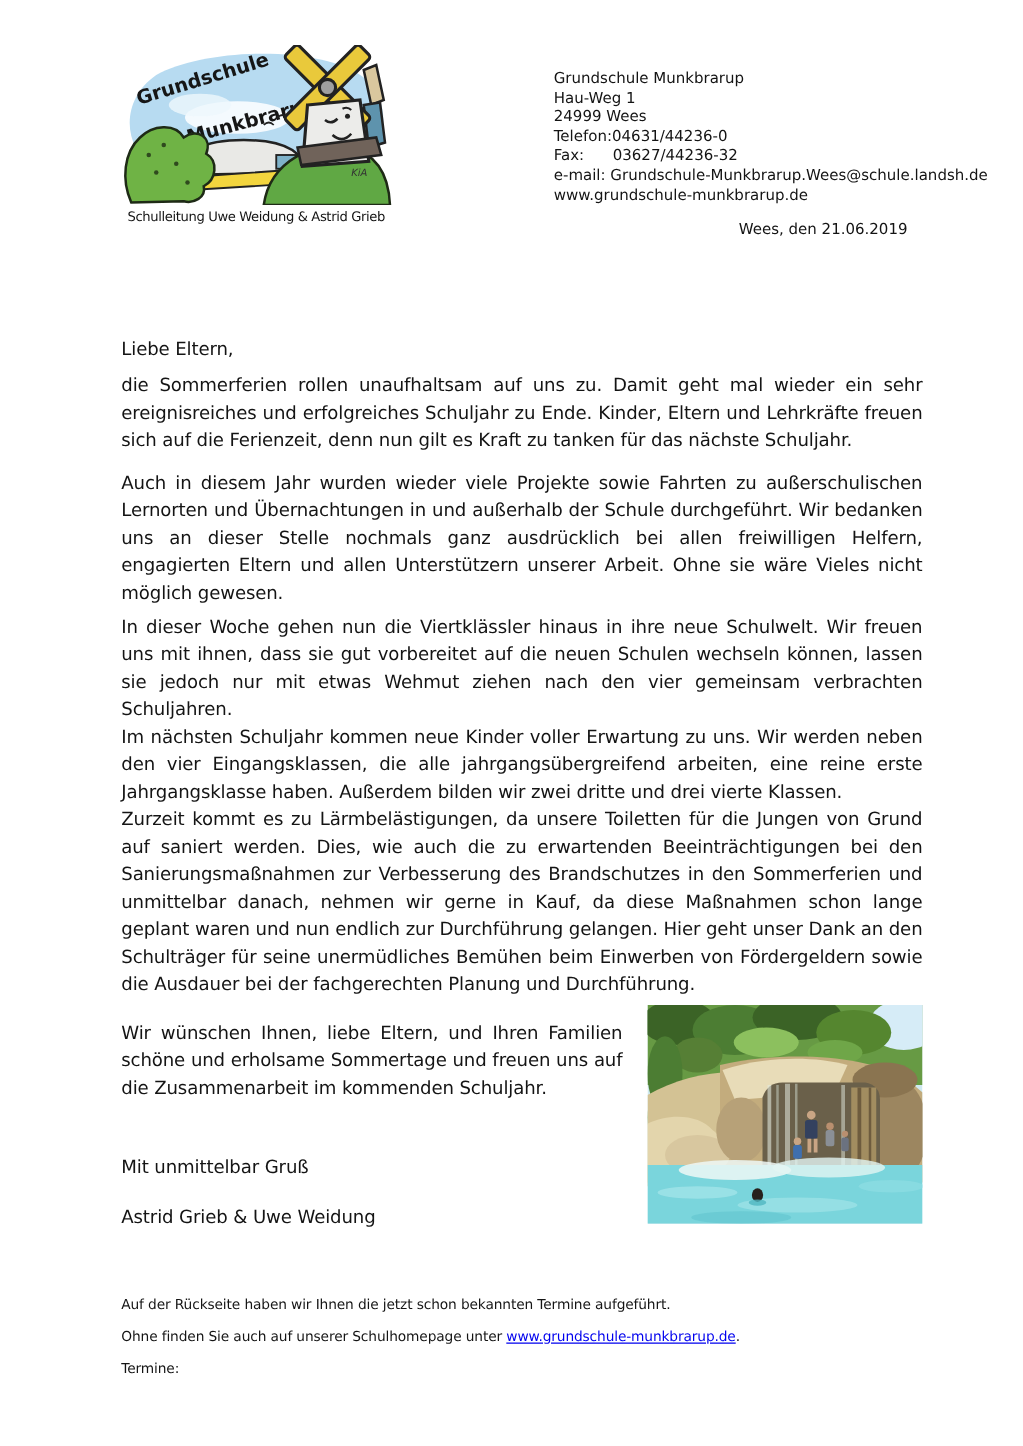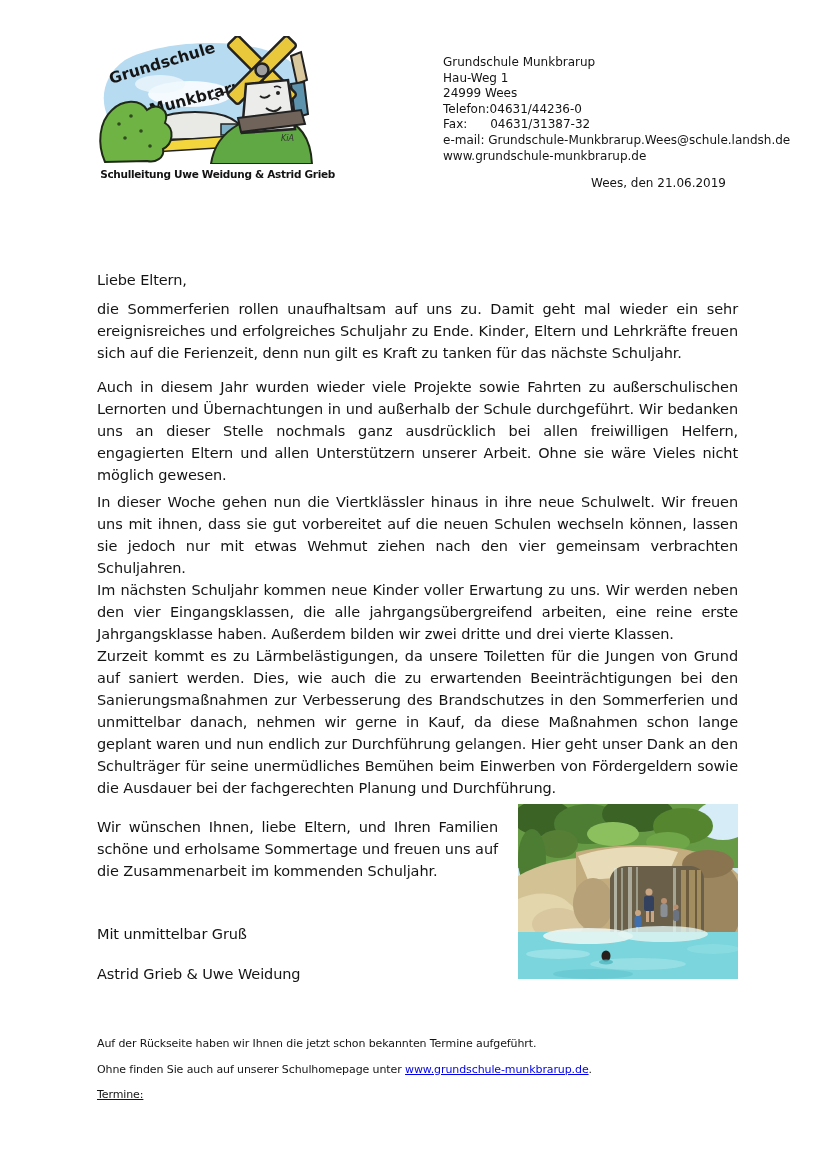--- a/index.html
+++ b/index.html
@@ -3,43 +3,43 @@
 <meta charset="utf-8">
 <style>
   html,body{margin:0;padding:0;background:#ffffff;}
   .page{
     position:relative;width:818px;height:1157px;background:#ffffff;
     font-family:"DejaVu Sans",sans-serif;color:#141414;overflow:hidden;
   }
   
   .logo-wrap{position:absolute;left:95px;top:36px;width:220px;height:128px;}
   .logo-subtitle{
-    position:absolute;left:75px;top:168px;width:260px;text-align:right;
-    font-size:10.5px;font-weight:bold;letter-spacing:-0.3px;white-space:nowrap;
+    position:absolute;left:75px;top:168px;width:260px;text-align:center;
+    font-size:10.5px;font-weight:normal;letter-spacing:-0.3px;white-space:nowrap;
   }
   .contact{position:absolute;left:443px;top:55px;font-size:12px;line-height:15.6px;}
   .contact div{white-space:pre;}
   .date-line{position:absolute;left:443px;top:176px;width:283px;text-align:right;font-size:12px;}
   
   .letter{position:absolute;left:97px;top:234px;width:641px;font-size:14.5px;line-height:22px;letter-spacing:-0.1px;margin-top:35px;}
   .salutation{margin:0 0 7px 0;}
   .p{text-align:justify;margin:0;}
   .p1{margin-bottom:12px;}
   .p2{margin-bottom:5px;}
   .row{display:flex;justify-content:space-between;margin-top:17px;gap:20px;}
   .row-text{width:421px;}
   .p4{text-align:justify;margin:0 0 41px 0;}
   .closing{margin:0 0 18px 0;}
   .sig{margin:0;}
   .photo-fig{width:220px;height:175px;margin:-12px 0 0 0;flex:none;}
   .photo-fig svg{display:block;}
   
   .footer{margin-top:46px;width:705px;font-size:11px;line-height:25.5px;}
   .homepage-link{color:#0000ee;text-decoration:underline;cursor:pointer;}
-  .termine{ text-decoration:underline;}
+  .termine{ }
 </style>
 </head>
 <body>
 
 <div class="page">
 
   <div class="logo-wrap">
     <svg width="220" height="128" viewBox="0 0 220 128">
 
       <path d="M30,24 C70,2 162,0 196,26 C218,43 216,80 196,97 C160,117 60,119 28,99 C3,81 1,44 30,24 Z" fill="#b7dbf1"></path>
@@ -83,21 +83,21 @@
       <text x="186" y="105" font-size="8" font-style="italic" fill="#333">KiA</text>
     </svg>
   </div>
   <div class="logo-subtitle">Schulleitung Uwe Weidung &amp; Astrid Grieb</div>
 
   <div class="contact">
     <div>Grundschule Munkbrarup</div>
     <div>Hau-Weg 1</div>
     <div>24999 Wees</div>
     <div>Telefon:04631/44236-0</div>
-    <div>Fax:      04631/31387-32</div>
+    <div>Fax:      03627/44236-32</div>
     <div>e-mail: Grundschule-Munkbrarup.Wees@schule.landsh.de</div>
     <div>www.grundschule-munkbrarup.de</div>
   </div>
   <div class="date-line">Wees, den 21.06.2019</div>
 
   <div class="letter">
     <p class="salutation">Liebe Eltern,</p>
     <p class="p p1">die Sommerferien rollen unaufhaltsam auf uns zu. Damit geht mal wieder ein sehr ereignisreiches und erfolgreiches Schuljahr zu Ende. Kinder, Eltern und Lehrkräfte freuen sich auf die Ferienzeit, denn nun gilt es Kraft zu tanken für das nächste Schuljahr.</p>
     <p class="p p2">Auch in diesem Jahr wurden wieder viele Projekte sowie Fahrten zu außerschulischen Lernorten und Übernachtungen in und außerhalb der Schule durchgeführt. Wir bedanken uns an dieser Stelle nochmals ganz ausdrücklich bei allen freiwilligen Helfern, engagierten Eltern und allen Unterstützern unserer Arbeit. Ohne sie wäre Vieles nicht möglich gewesen.</p>
     <p class="p">In dieser Woche gehen nun die Viertklässler hinaus in ihre neue Schulwelt. Wir freuen uns mit ihnen, dass sie gut vorbereitet auf die neuen Schulen wechseln können, lassen sie jedoch nur mit etwas Wehmut ziehen nach den vier gemeinsam verbrachten Schuljahren.</p>

